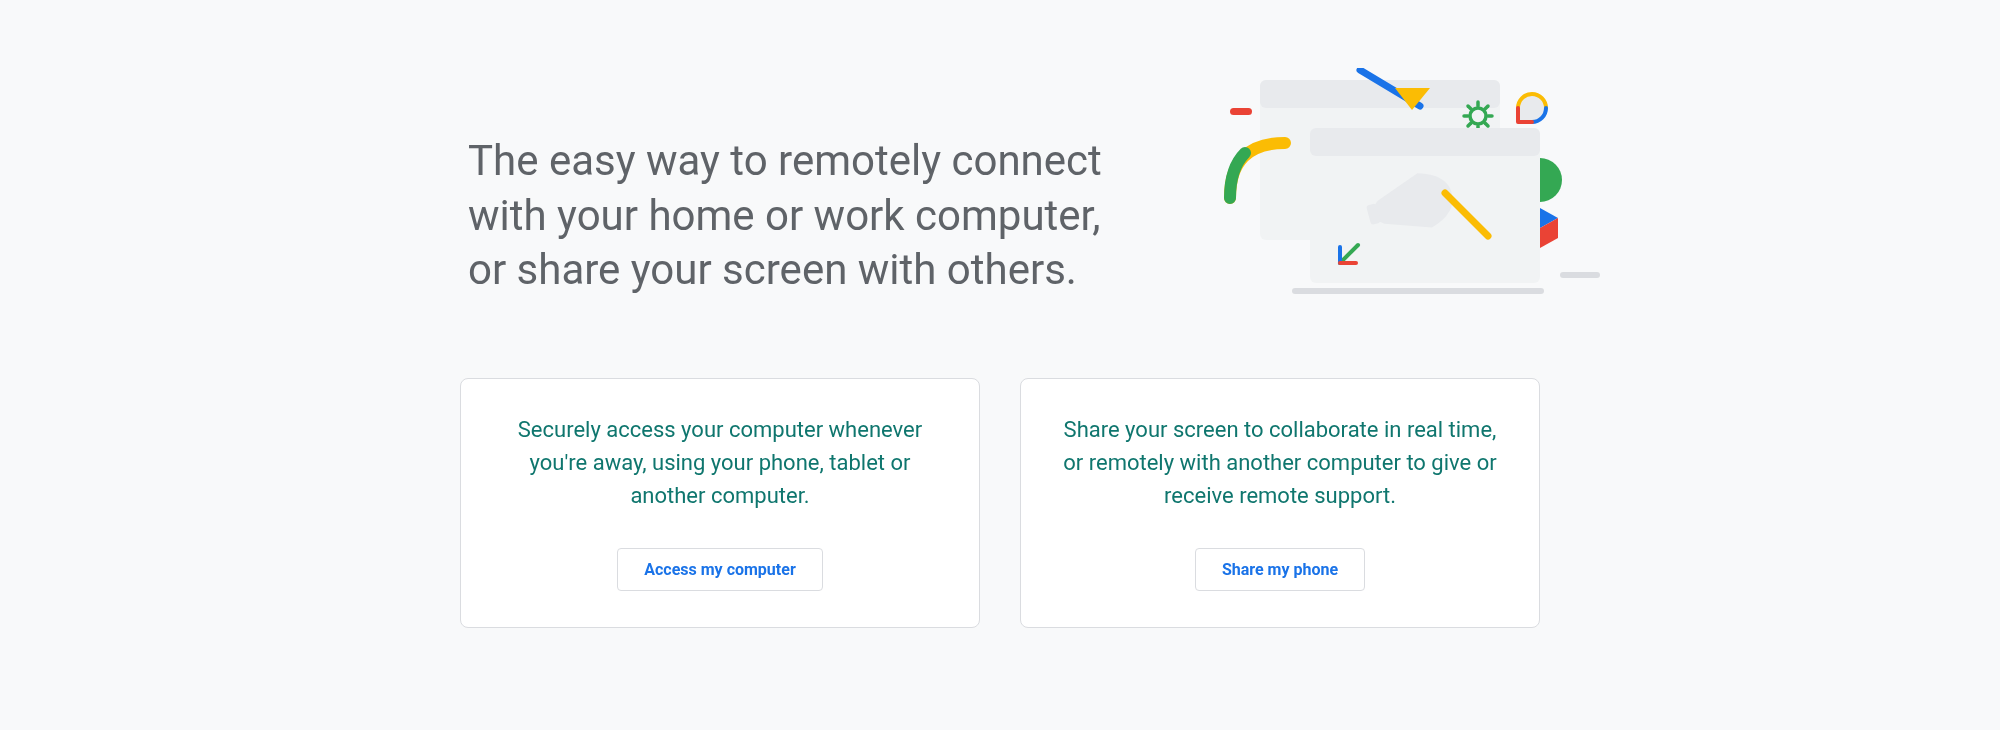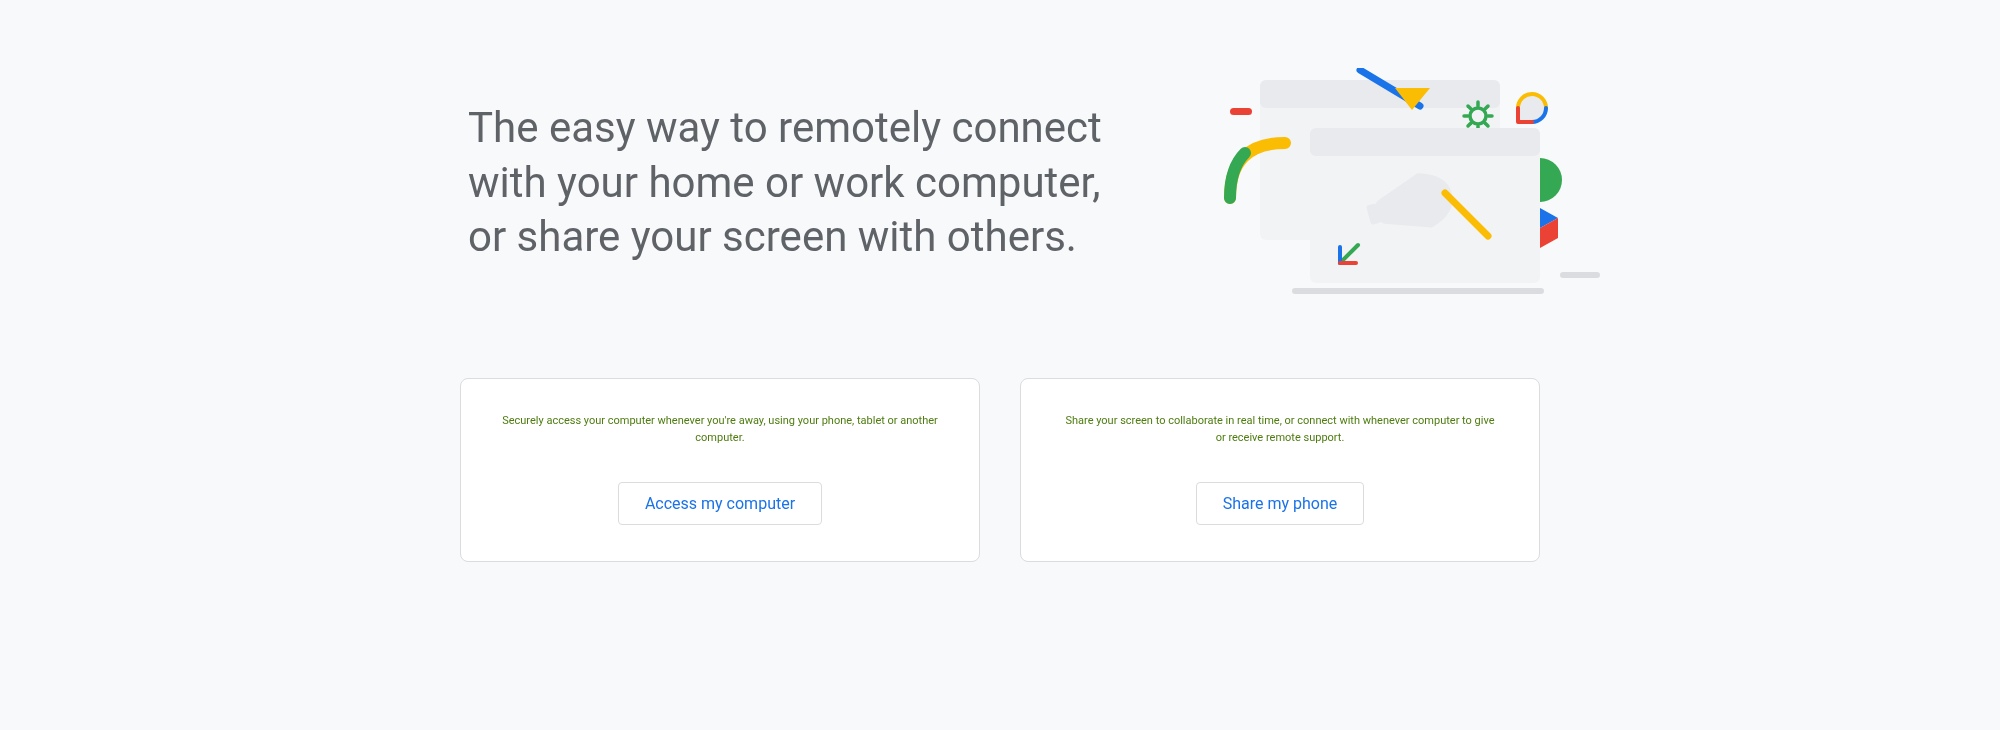--- a/index.html
+++ b/index.html
@@ -14,21 +14,21 @@
       height: 730px;
       display: flex;
       flex-direction: column;
       align-items: center;
       padding-top: 68px;
     }
     .hero {
       display: flex;
       width: 1280px;
       gap: 60px;
-      align-items: center;
+      align-items: flex-end;
       margin-bottom: 80px;
     }
     .hero-text {
       flex: 1;
       font-size: 42px;
       line-height: 1.3;
       color: #5f6368;
       font-weight: 400;
       padding-left: 108px;
       padding-right: 20px;
@@ -49,31 +49,31 @@
       background: #fff;
       border: 1px solid #dadce0;
       border-radius: 8px;
       padding: 34px 40px 36px;
       display: flex;
       flex-direction: column;
       align-items: center;
       text-align: center;
     }
     .card-description {
-      color: #4d7c0f;
-      font-size: 11px;
+      color: #0f766e;
+      font-size: 22px;
       line-height: 1.5;
       margin-bottom: 36px;
     }
     .card-button {
       background: #fff;
       border: 1px solid #dadce0;
       color: #1a73e8;
       font-size: 16px;
-      font-weight: 400;
+      font-weight: 700;
       padding: 11px 26px;
       border-radius: 4px;
       cursor: pointer;
       font-family: inherit;
     }
   </style>
 </head>
 <body>
 
 <div class="hero">
@@ -139,16 +139,16 @@
     </svg>
   </div>
 </div>
 
 <div class="cards">
   <div class="card">
     <div class="card-description">Securely access your computer whenever you're away, using your phone, tablet or another computer.</div>
     <button class="card-button">Access my computer</button>
   </div>
   <div class="card">
-    <div class="card-description">Share your screen to collaborate in real time, or connect with whenever computer to give or receive remote support.</div>
+    <div class="card-description">Share your screen to collaborate in real time, or remotely with another computer to give or receive remote support.</div>
     <button class="card-button">Share my phone</button>
   </div>
 </div>
 
 </body></html>

